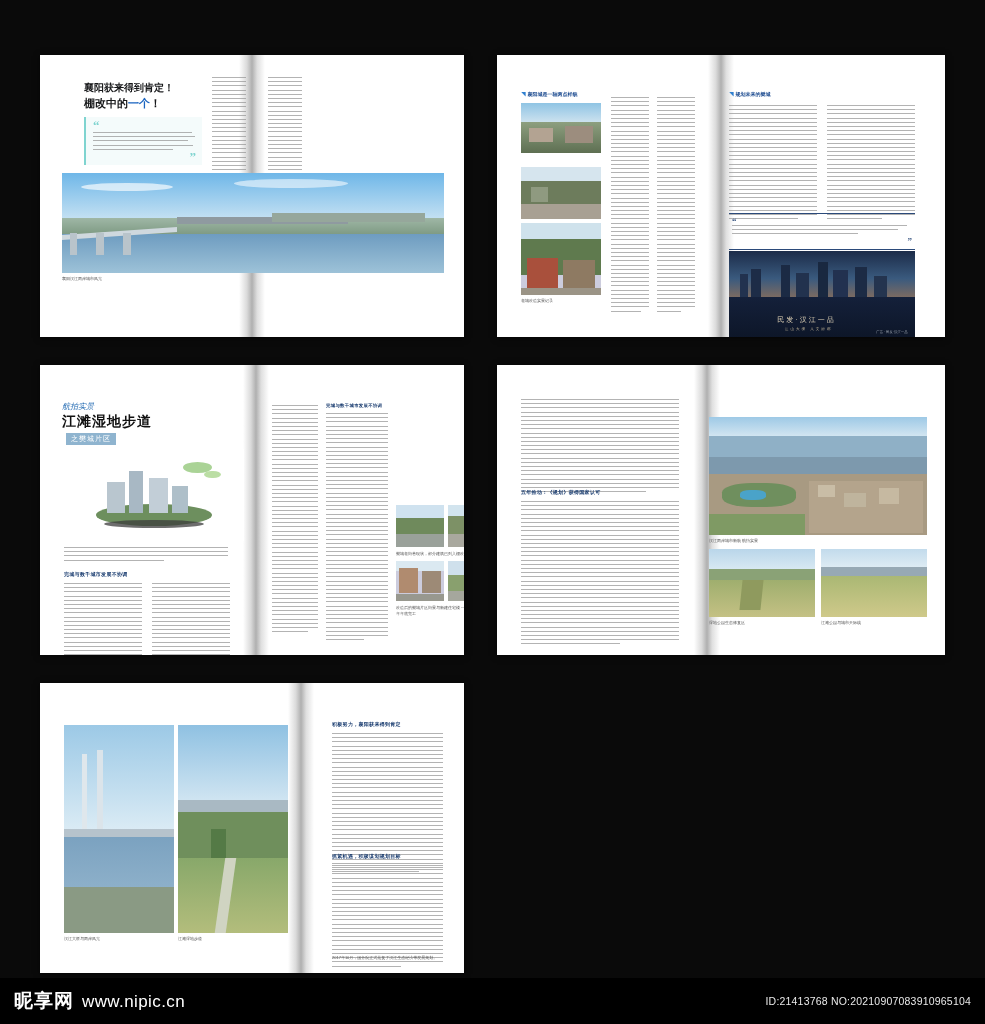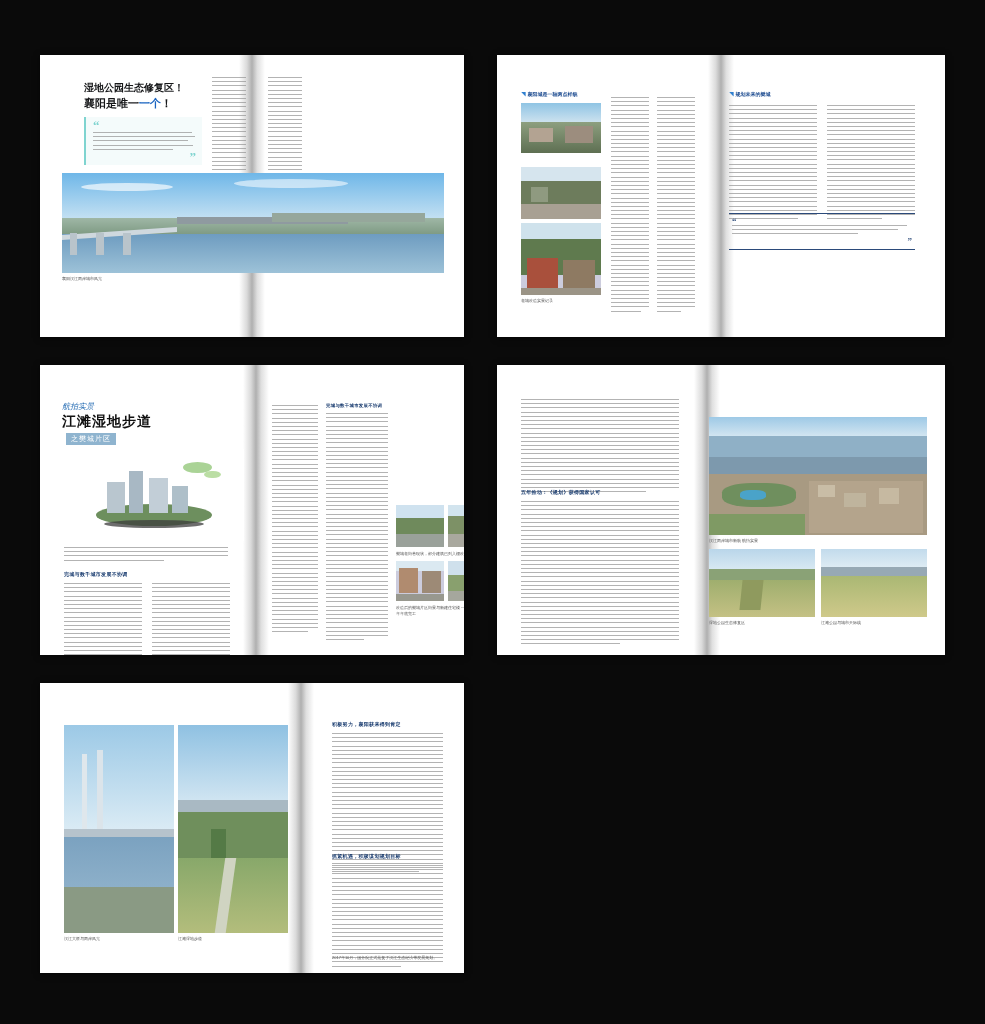--- a/index.html
+++ b/index.html
@@ -146,24 +146,24 @@
 </head>
 <body>
 
 <div class="stage">
 
   <div class="spread" id="spread1">
     <div class="page" style="left:0;width:212px;"></div>
     <div class="page" style="left:212px;width:212px;"></div>
 
     <div class="headline1" style="left:44px; top:26px; font-size:10px;">
-      <span>湿地公园生态修复区！</span>
+      <span>襄阳获来得到肯定！</span>
     </div>
     <div class="headline1" style="left:44px; top:41px; font-size:11px;">
-      <span>襄阳是唯一</span><span class="accent">一个</span><span>！</span>
+      <span>棚改中的</span><span class="accent">一个</span><span>！</span>
     </div>
 
     <div class="quotebox" style="left:44px; top:62px; width:118px; height:48px;">
       <div class="qmark">“</div>
       <div style="margin-top:2px;">
         <div class="tline" style="width:96%"></div>
         <div class="tline" style="width:99%"></div>
         <div class="tline" style="width:92%"></div>
         <div class="tline" style="width:97%"></div>
         <div class="tline short2"></div>
@@ -487,20 +487,37 @@
     </div>
 
     <div class="darkquote" style="left:232px; top:158px; width:186px;">
       <div class="qmark" style="font-size:9px;line-height:7px;color:#2b4a7a;">“</div>
       <div class="tline" style="width:97%"></div>
       <div class="tline" style="width:92%"></div>
       <div class="tline" style="width:70%"></div>
       <div class="qmark end" style="font-size:9px;line-height:7px;color:#2b4a7a;">”</div>
     </div>
 
+    <div class="photo" style="left:232px; top:196px; width:186px; height:88px;">
+      <div class="sky" style="height:52%;background:linear-gradient(#1c2c49,#3a5a7e 60%,#7a6a62);"></div>
+      <div style="position:absolute;left:6%;top:26%;width:4%;height:28%;background:#22324f;"></div>
+      <div style="position:absolute;left:12%;top:20%;width:5%;height:34%;background:#1d2c47;"></div>
+      <div style="position:absolute;left:20%;top:30%;width:6%;height:24%;background:#243css;"></div>
+      <div style="position:absolute;left:28%;top:16%;width:5%;height:38%;background:#1b2a44;"></div>
+      <div style="position:absolute;left:36%;top:25%;width:7%;height:29%;background:#22324e;"></div>
+      <div style="position:absolute;left:48%;top:12%;width:5%;height:42%;background:#192840;"></div>
+      <div style="position:absolute;left:56%;top:22%;width:8%;height:32%;background:#223150;"></div>
+      <div style="position:absolute;left:68%;top:18%;width:6%;height:36%;background:#1c2b45;"></div>
+      <div style="position:absolute;left:78%;top:28%;width:7%;height:26%;background:#24344f;"></div>
+      <div class="water" style="height:48%;background:linear-gradient(#14203a,#0d1628);"></div>
+      <div style="position:absolute;left:10%;top:72%;width:2px;height:44%;width:120px;height:1px;"></div>
+      <div style="position:absolute;left:26%;bottom:16%;font-size:7px;color:#e7d9bb;letter-spacing:2px;font-family:'Liberation Serif',serif;">民发·汉江一品</div>
+      <div style="position:absolute;left:30%;bottom:9%;font-size:3.6px;color:#c9bb9b;letter-spacing:2px;">江山大境  人文府邸</div>
+      <div style="position:absolute;right:4%;bottom:6%;font-size:3.4px;color:#9fa7b2;">广告 · 民发·汉江一品</div>
+    </div>
   </div>
 
   <div class="spread" id="spread3">
     <div class="gutter" style="left:203px;"></div>
 
     <div class="t3-script" style="left:22px; top:36px;">航拍实景</div>
     <div class="t3-main" style="left:22px; top:48px;">江滩湿地步道</div>
     <div class="t3-sub" style="left:26px; top:68px;">之樊城片区</div>
 
     <div class="photo" style="left:24px; top:84px; width:180px; height:92px; background:#ffffff;">
@@ -890,14 +907,21 @@
         <div class="tline" style="width:99%"></div>
       <div class="tline" style="width:99%"></div>
         <div class="tline" style="width:99%"></div>
       <div class="tline" style="width:99%"></div>
         <div class="tline" style="width:99%"></div>
       <div class="tline short"></div>
     </div>
     <div class="caption" style="position:absolute;left:292px;top:272px;width:120px;">2017年10月，国务院正式批复了汉江生态经济带发展规划。</div>
   </div>
 
+  <div class="footer">
+    <div class="brand">
+      <span class="brand-cn">昵享网</span>
+      <span class="brand-url">www.nipic.cn</span>
+    </div>
+    <div class="footer-id">ID:21413768 NO:20210907083910965104</div>
+  </div>
 
 </div>
 
 </body></html>

